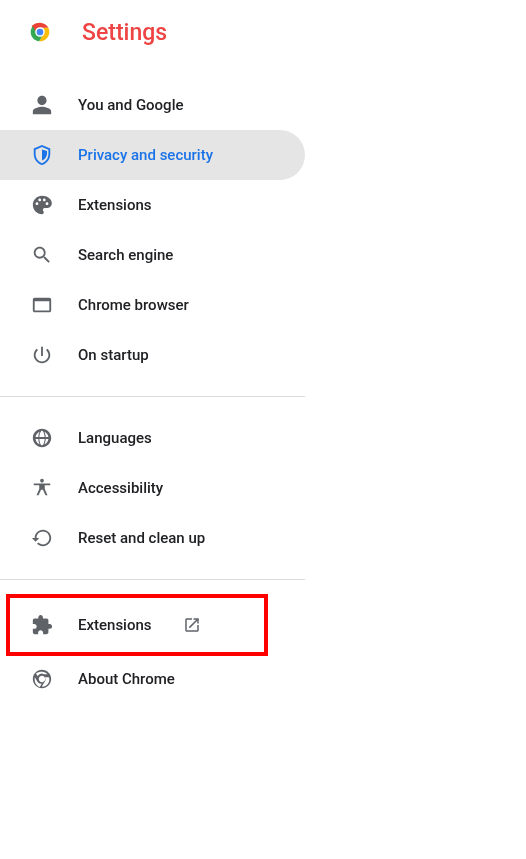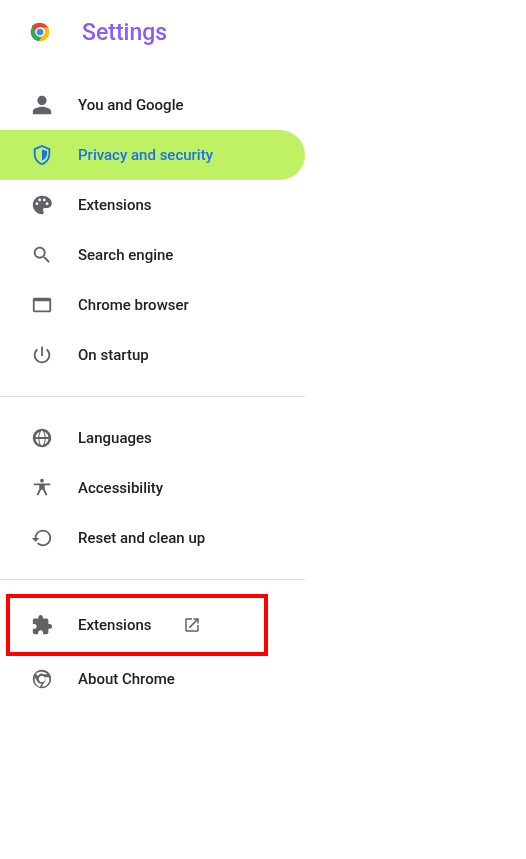--- a/index.html
+++ b/index.html
@@ -15,36 +15,36 @@
   .header {
     display: flex;
     align-items: center;
     padding: 18px 20px 30px 26px;
     gap: 28px;
   }
   .chrome-logo svg { display: block; }
   .title {
     font-size: 23px;
     font-weight: 500;
-    color: #8b5cf6;
+    color: #ef4444;
   }
   .menu { padding-top: 4px; }
   .menu-item {
     display: flex;
     align-items: center;
     height: 50px;
     padding-left: 30px;
     gap: 24px;
     cursor: pointer;
     border-top-right-radius: 25px;
     border-bottom-right-radius: 25px;
     width: 305px;
   }
   .menu-item.selected {
-    background: #bef264;
+    background: #e5e5e5;
   }
   .menu-item.selected .label { color: #1a73e8; }
   .menu-item.selected .icon svg { fill: #1a73e8; }
   .icon {
     width: 24px;
     height: 24px;
     display: flex;
     align-items: center;
     justify-content: center;
     flex-shrink: 0;

